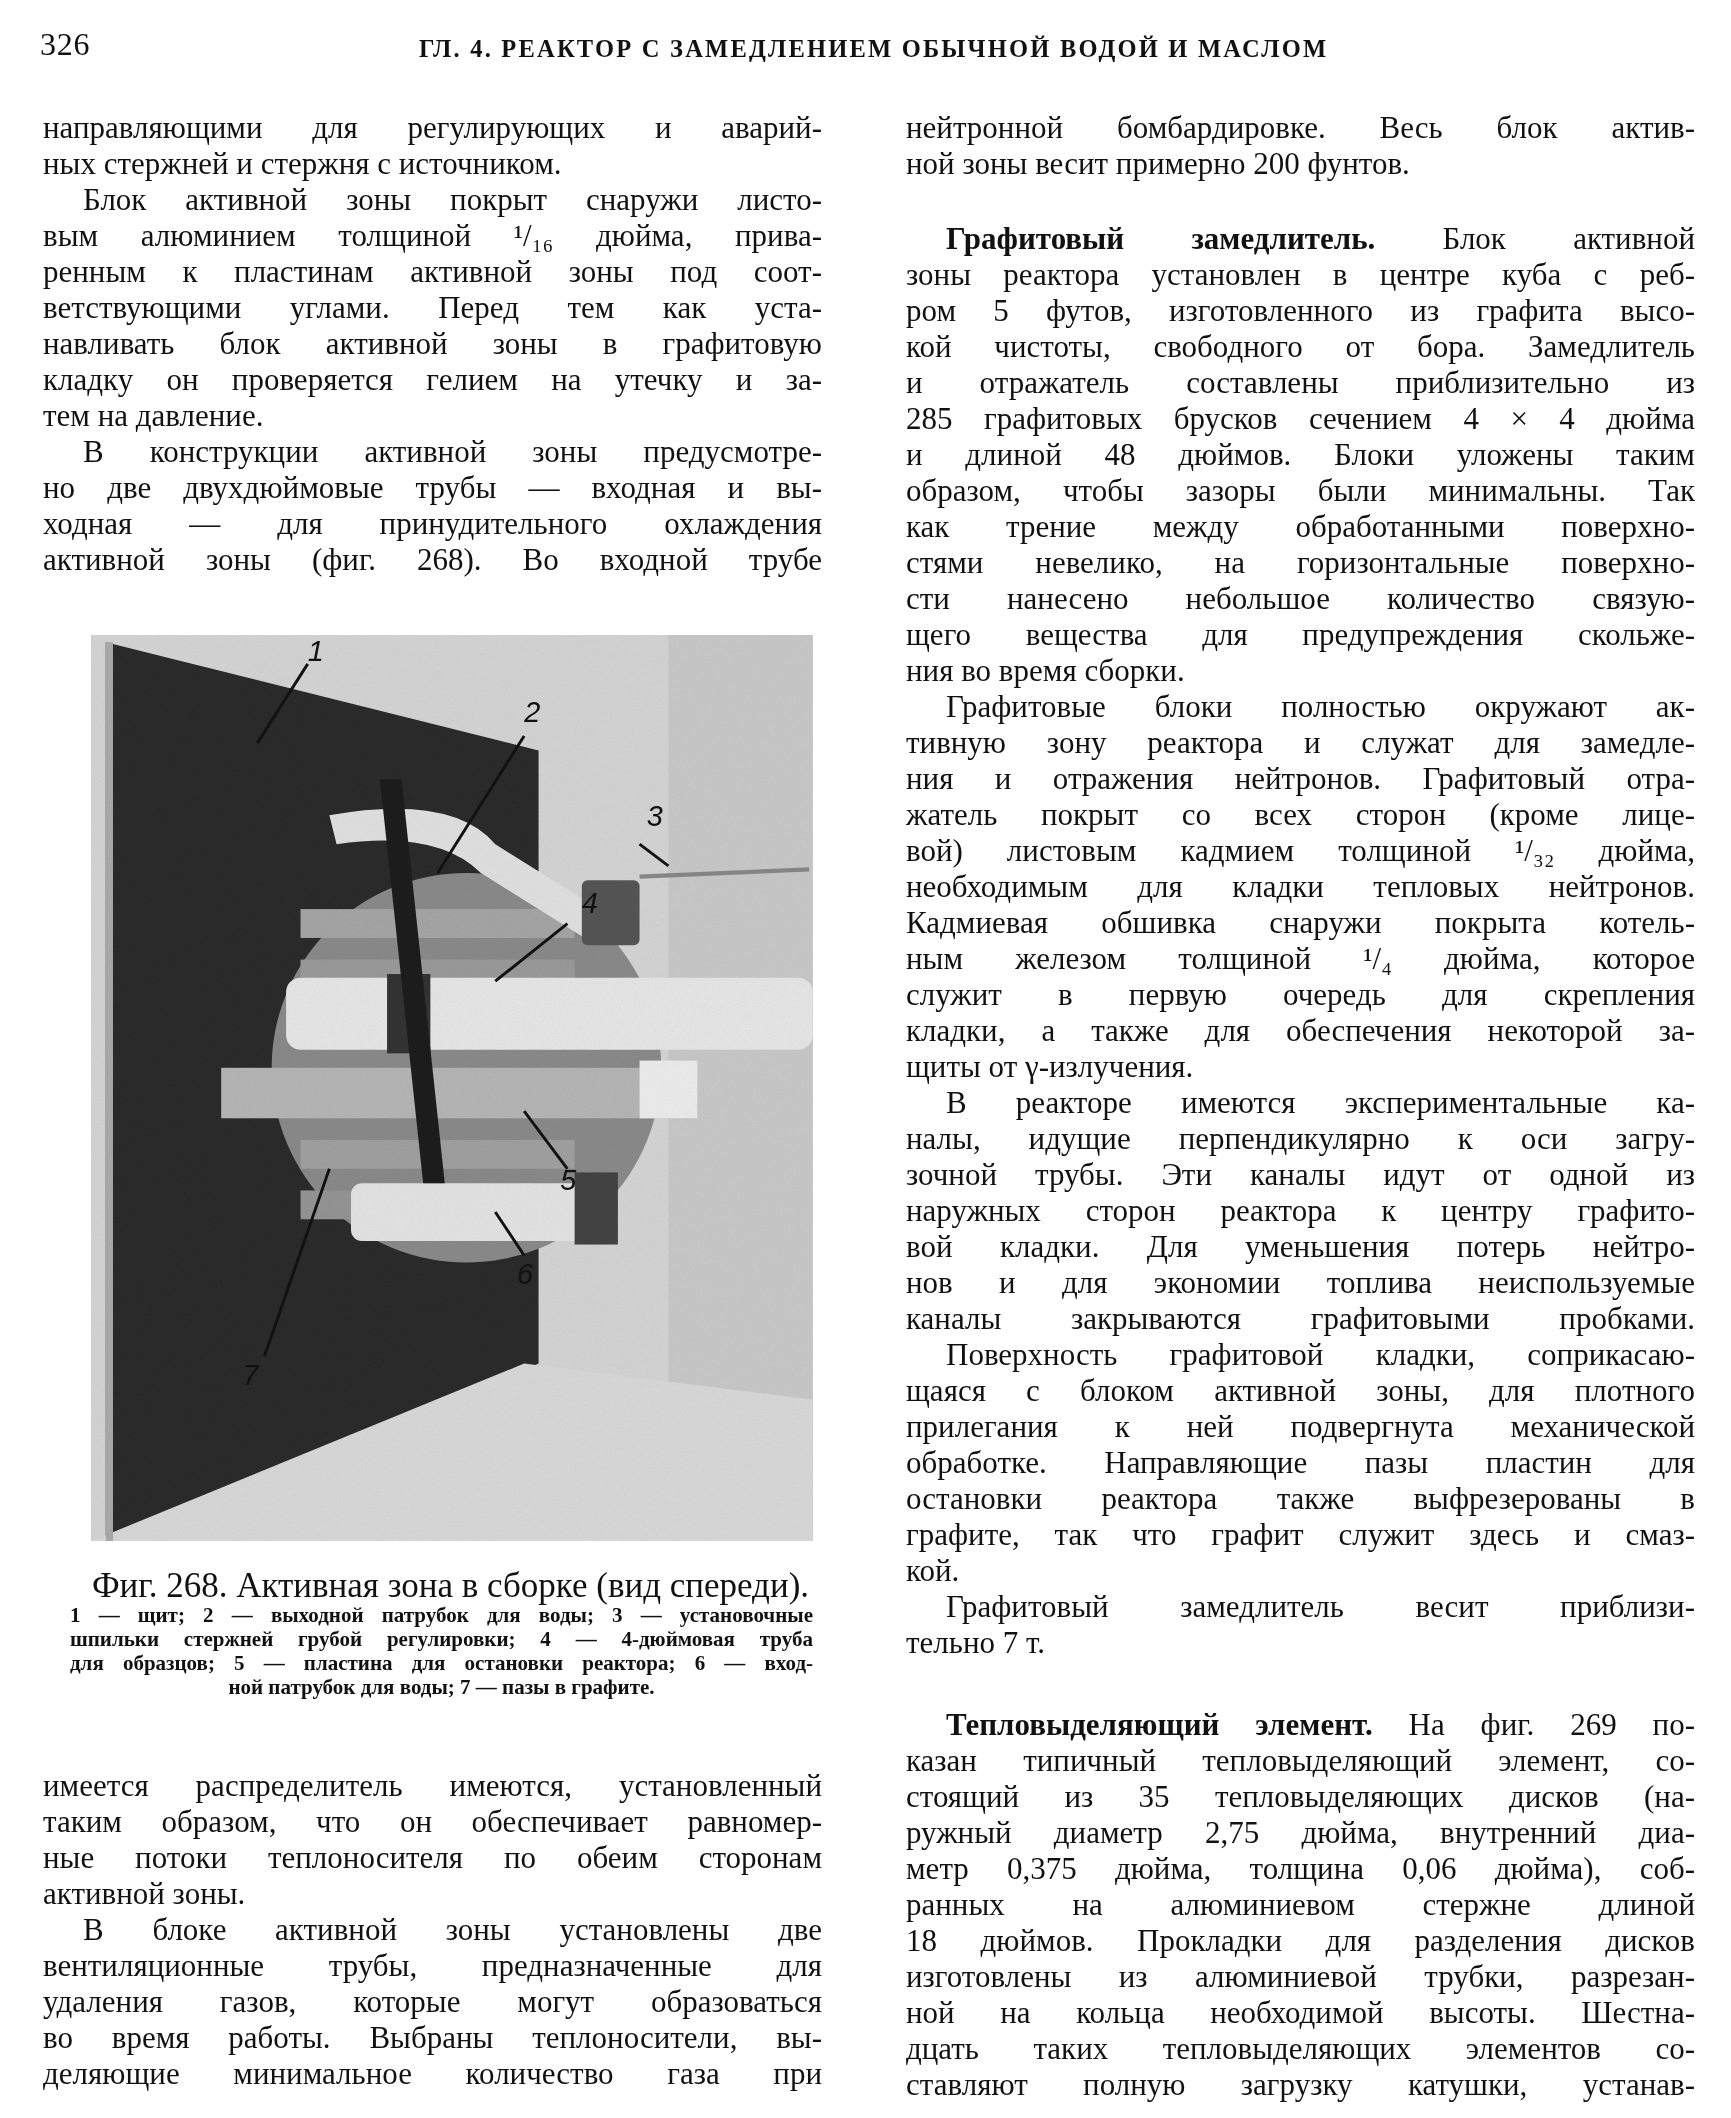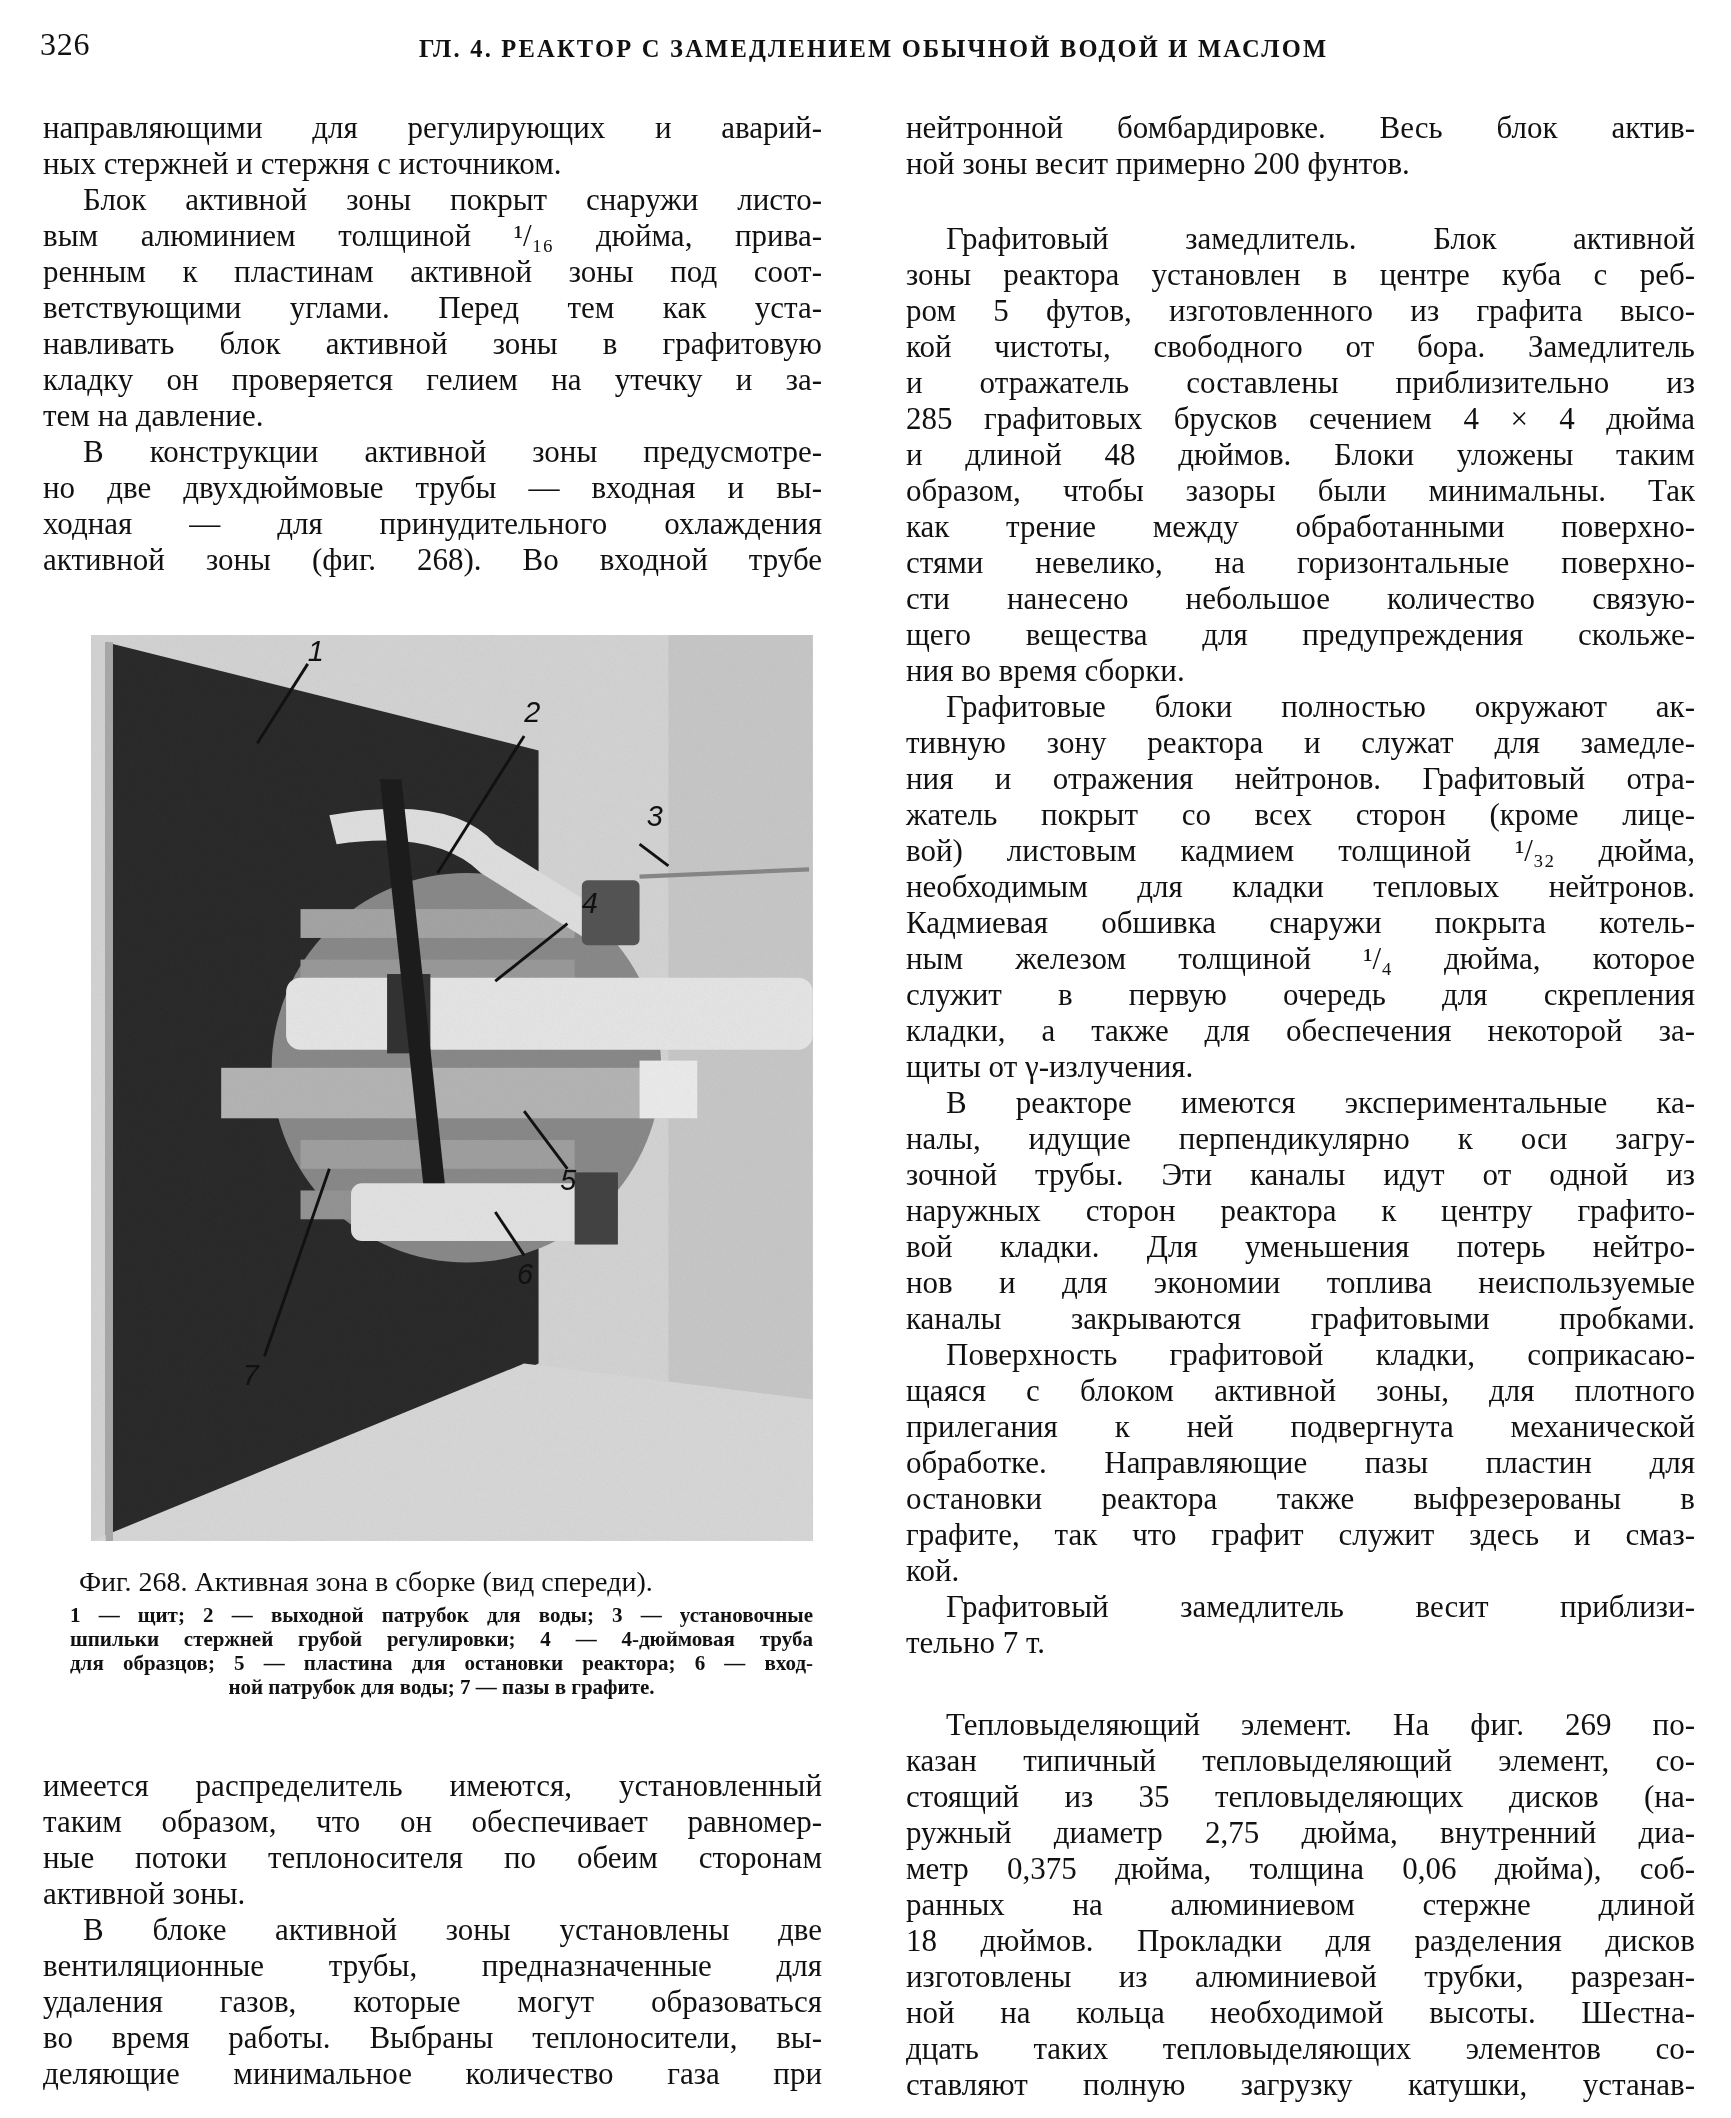--- a/index.html
+++ b/index.html
@@ -7,24 +7,24 @@
        font-family:"Liberation Serif","DejaVu Serif",serif;color:#111;}
   .hdr-num{position:absolute;left:40px;top:26px;font-size:32px;letter-spacing:0.7px;}
   .hdr-title{position:absolute;left:419px;top:35px;font-size:24.5px;letter-spacing:2.2px;font-weight:bold;}
   .col{position:absolute;font-size:31px;line-height:36px;}
   .col .ln{display:block;white-space:nowrap;text-align:justify;text-align-last:justify;height:36px;overflow:visible;}
   .col .ln.last{text-align-last:left;}
   .col .ln.ind{padding-left:40px;}
   .col .gap{display:block;height:39px;}
   .left{left:43px;width:779px;}
   .right{left:906px;width:789px;}
-  b{font-weight:normal;}
+  b{font-weight:bold;}
   .figure{position:absolute;left:91px;top:635px;width:722px;height:906px;
           background:#cfcfcf;overflow:hidden;}
-  .cap-title{position:absolute;left:79px;top:1566px;width:743px;font-size:28px;text-align:left;}
+  .cap-title{position:absolute;left:79px;top:1566px;width:743px;font-size:35px;text-align:center;}
   .cap-body{position:absolute;left:70px;top:1603px;width:743px;font-size:21px;line-height:24px;font-weight:bold;text-align:justify;}
   .cap-body .ln{display:block;white-space:nowrap;text-align:justify;text-align-last:justify;}
   .cap-body .ln.last{text-align-last:center;}
 </style>
 </head>
 <body>
 
 <div class="hdr-num">326</div>
 <div class="hdr-title">ГЛ. 4. РЕАКТОР С ЗАМЕДЛЕНИЕМ ОБЫЧНОЙ ВОДОЙ И МАСЛОМ</div>
 

